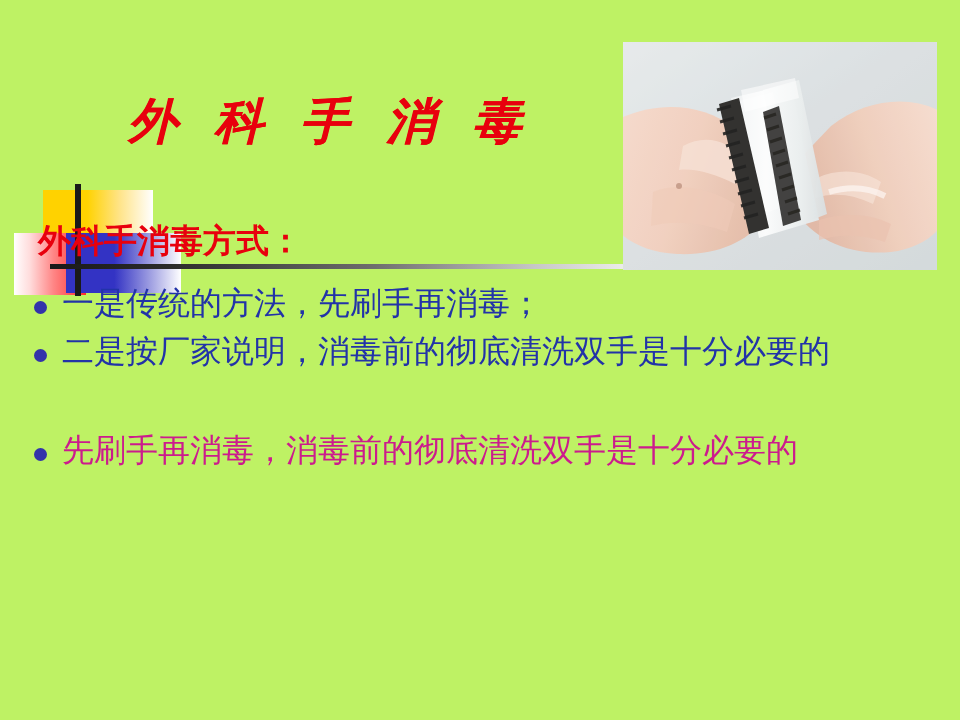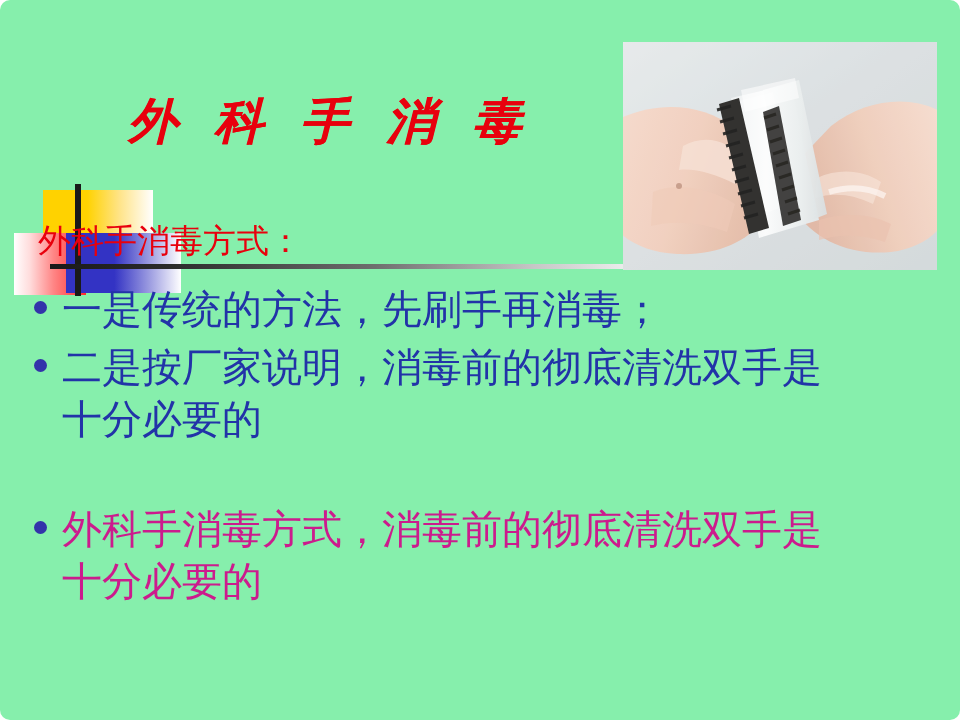--- a/index.html
+++ b/index.html
@@ -11,22 +11,21 @@
     width: 960px;
     height: 720px;
     overflow: hidden;
     font-family: "Liberation Serif", "DejaVu Serif", serif;
     position: relative;
   }
 
   .slide {
     position: absolute;
     inset: 0;
-    background: #86efac;
-    border-radius: 10px;
+    background: #bef264;
   }
 
   
   .title-deco {
     position: absolute;
     left: 0;
     top: 80px;
     width: 620px;
     height: 140px;
   }
@@ -98,21 +97,21 @@
   }
   .photo svg { display: block; }
 
   
   .body-heading {
     position: absolute;
     left: 38px;
     top: 222px;
     font-family: "DejaVu Sans", "Liberation Sans", sans-serif;
     font-size: 33px;
-    font-weight: normal;
+    font-weight: bold;
     color: #E8000D;
     white-space: nowrap;
     line-height: 1.15;
   }
 
   .bullets {
     position: absolute;
     left: 34px;
     top: 283px;
     width: 800px;
@@ -126,21 +125,21 @@
     flex: 0 0 auto;
     width: 13px;
     height: 13px;
     border-radius: 50%;
     background: #3333AA;
     margin-top: 18px;
     margin-right: 15px;
   }
   .bullet-text {
     font-family: "DejaVu Sans", "Liberation Sans", sans-serif;
-    font-size: 40px;
+    font-size: 32px;
     font-weight: normal;
     line-height: 1.30;
     letter-spacing: 0px;
   }
   .clr-blue  { color: #2233A8; }
   .clr-pink  { color: #CC1B8D; }
 
   .bullet-gap { height: 52px; }
   .w1 { max-width: 680px; }
   .w2 { max-width: 790px; }
@@ -253,18 +252,18 @@
 
     <div class="bullet-row">
       <span class="bullet-dot"></span>
       <span class="bullet-text clr-blue w2">二是按厂家说明，消毒前的彻底清洗双手是十分必要的</span>
     </div>
 
     <div class="bullet-gap"></div>
 
     <div class="bullet-row">
       <span class="bullet-dot"></span>
-      <span class="bullet-text clr-pink w3">外科手消毒方式，消毒前的彻底清洗双手是十分必要的</span>
+      <span class="bullet-text clr-pink w3">先刷手再消毒，消毒前的彻底清洗双手是十分必要的</span>
     </div>
 
   </div>
 
 </div>
 
 </body></html>

